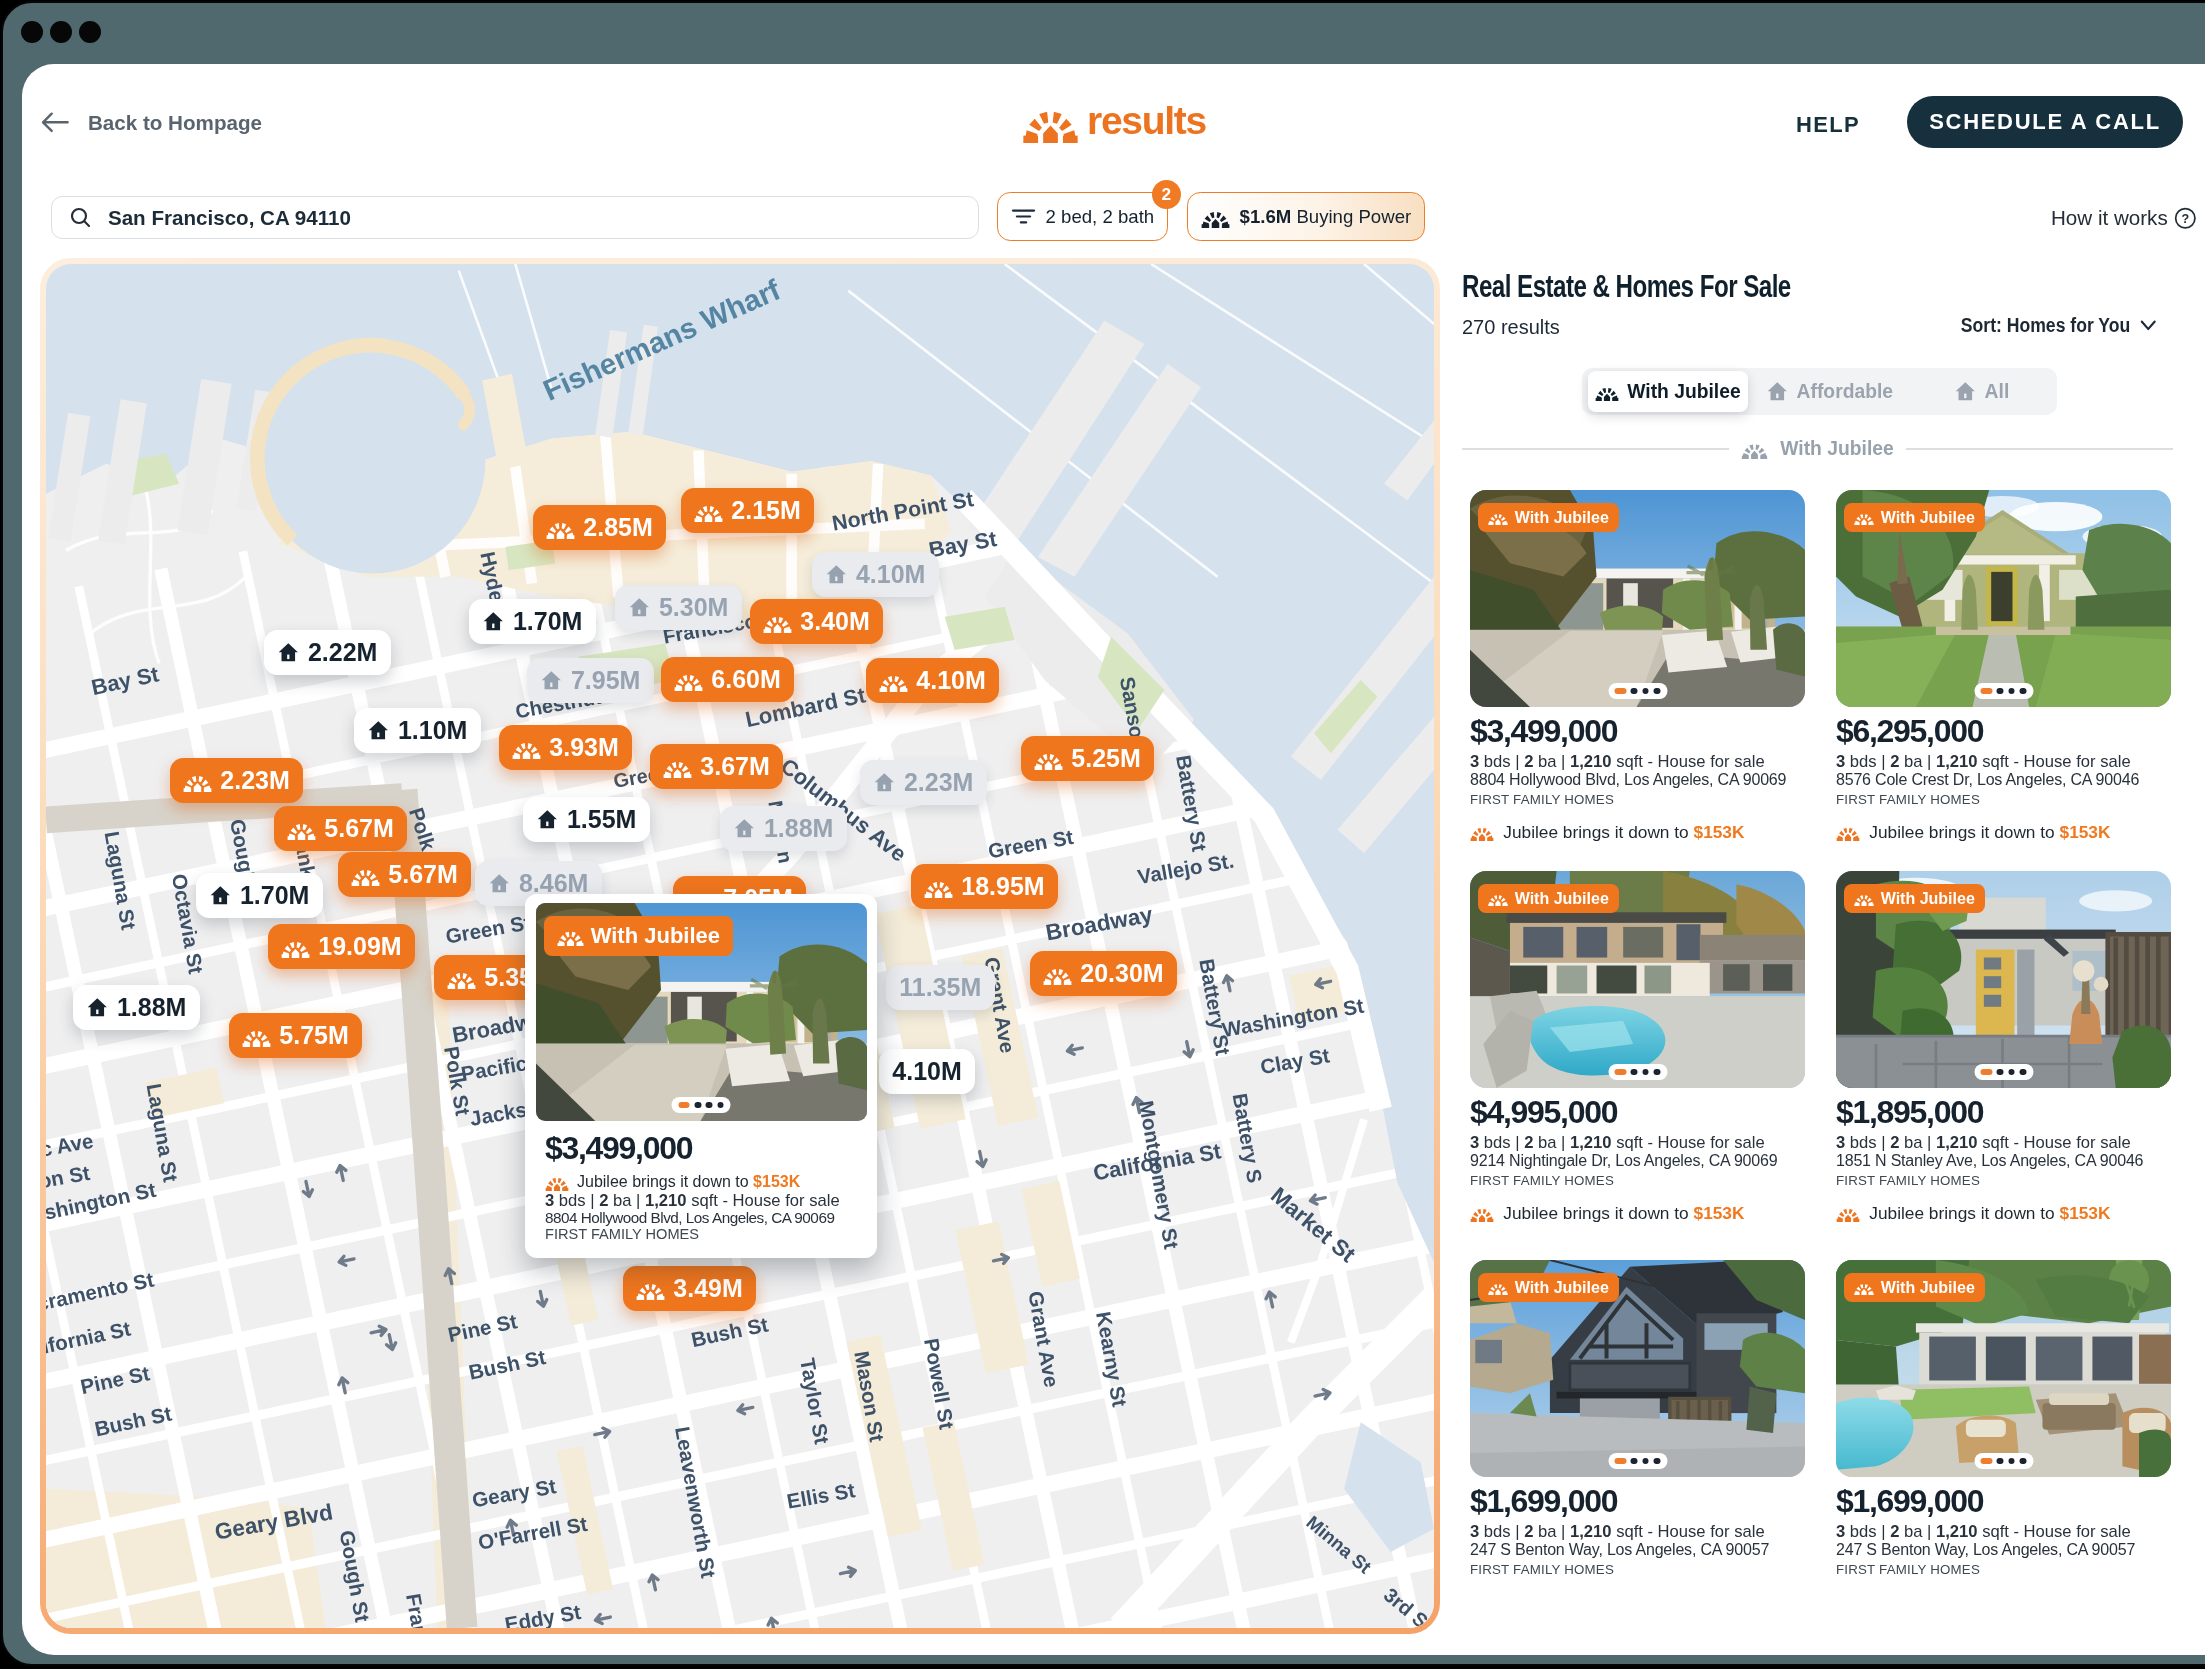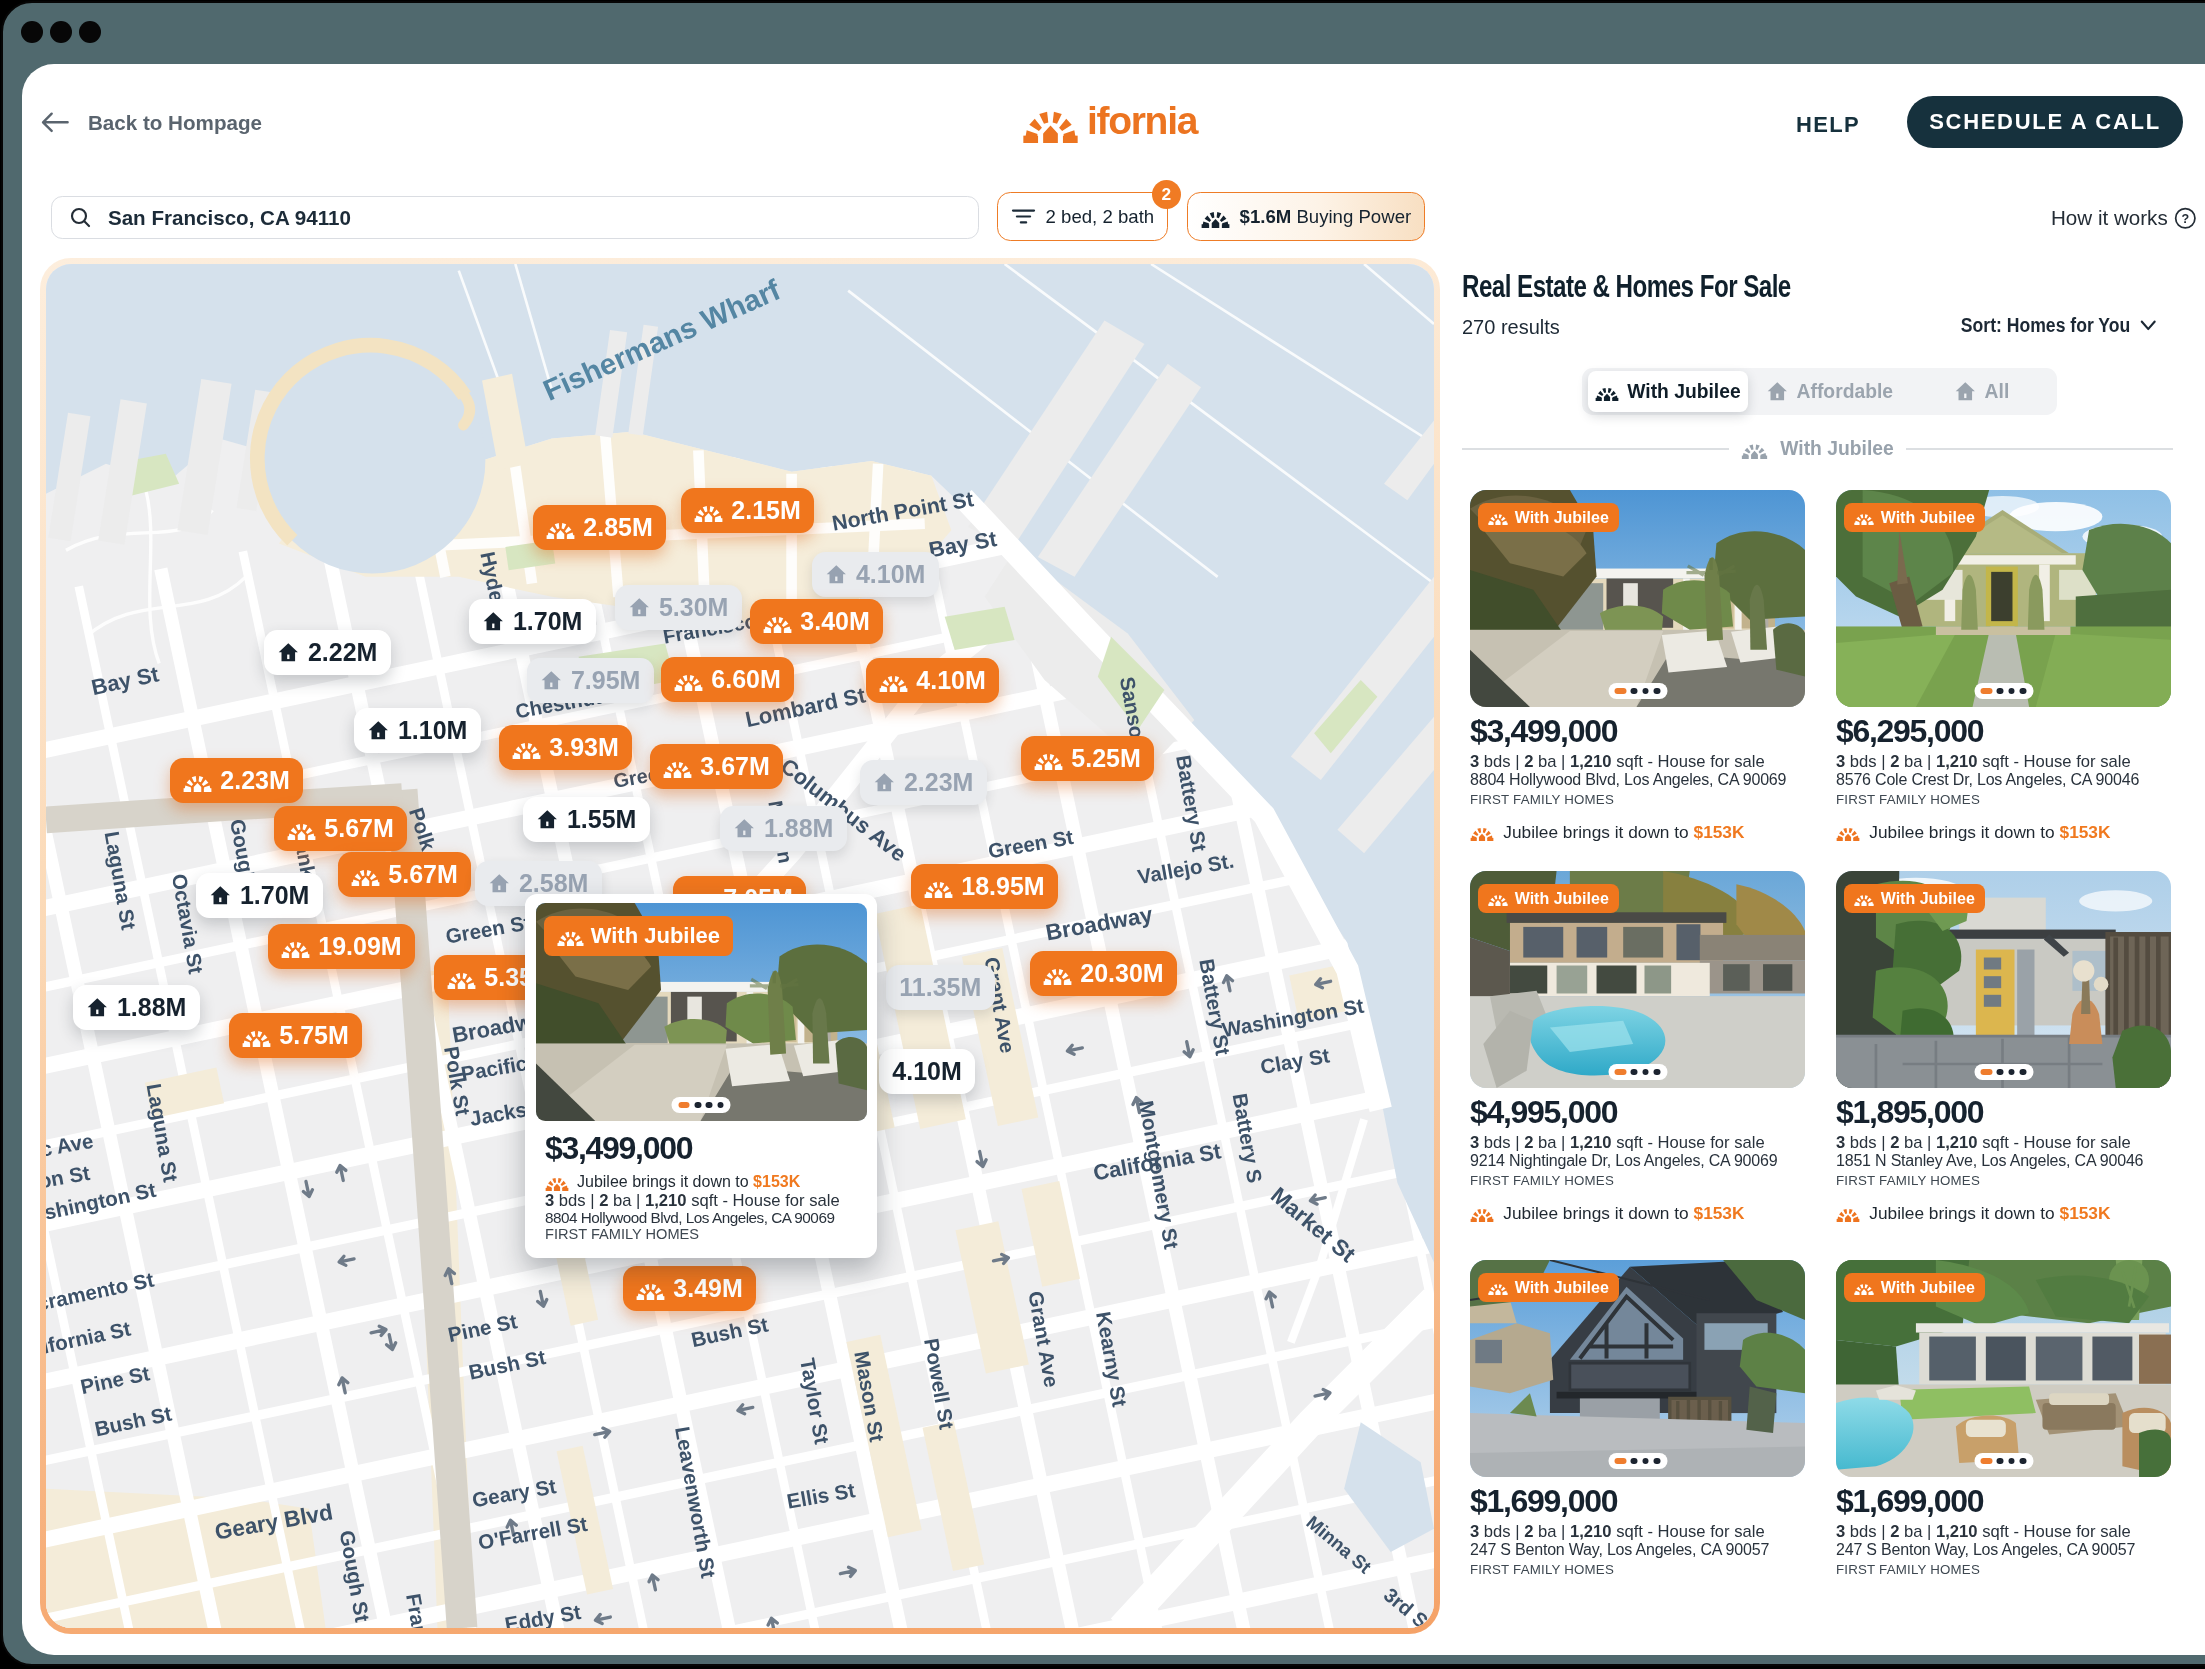--- a/index.html
+++ b/index.html
@@ -72,21 +72,21 @@
 <path transform="rotate(-80)" d="M-2,-12 L2,-12 L3.6,-22 L-3.6,-22 Z"></path>
 <path transform="rotate(-48)" d="M-2,-12 L2,-12 L3.6,-22 L-3.6,-22 Z"></path>
 <path transform="rotate(-16)" d="M-2,-14 L2,-14 L3.6,-23.5 L-3.6,-23.5 Z"></path>
 <path transform="rotate(16)" d="M-2,-14 L2,-14 L3.6,-23.5 L-3.6,-23.5 Z"></path>
 <path transform="rotate(48)" d="M-2,-12 L2,-12 L3.6,-22 L-3.6,-22 Z"></path>
 <path transform="rotate(80)" d="M-2,-12 L2,-12 L3.6,-22 L-3.6,-22 Z"></path>
 </g>
       </g>
     </svg></div>
 
-<div class="logotext">ifornia</div>
+<div class="logotext">results</div>
 
 <div class="help">HELP</div>
 
 <div class="cta">SCHEDULE A CALL</div>
 
 <div class="search">
     <svg width="24" height="24" viewBox="0 0 36 36">
       <circle cx="15" cy="15" r="10.5" stroke="#242d36" stroke-width="3.2" fill="none"></circle>
       <path d="M23,23 L30,30" stroke="#242d36" stroke-width="3.2" stroke-linecap="round"></path>
     </svg>
@@ -714,21 +714,21 @@
       </g>
     </svg>
     <span>5.67M</span>
   </div>
 
 <div class="pill pill-g" style="left:475px;top:861px">
     <svg viewBox="0 0 40 40" width="22.6" height="22.6">
       <path fill="#97a2b1" d="M20,4 L37,20 H32 V36 H8 V20 H3 Z"></path>
       <rect x="18" y="24" width="4" height="8" fill="#e9ebee"></rect>
     </svg>
-    <span>2.58M</span>
+    <span>8.46M</span>
   </div>
 
 <div class="pill pill-o" style="left:911px;top:864px">
     <svg viewBox="0 0 48 38" width="29" height="22">
       <g fill="#fff">
 <rect x="0" y="31.5" width="13" height="6.5"></rect>
 <rect x="35" y="31.5" width="13" height="6.5"></rect>
 <path d="M17.5,38 V29.5 L24,22.5 L30.5,29.5 V38 Z"></path>
 <g transform="translate(24,34)">
 <path transform="rotate(-80)" d="M-2,-12 L2,-12 L3.6,-22 L-3.6,-22 Z"></path>

